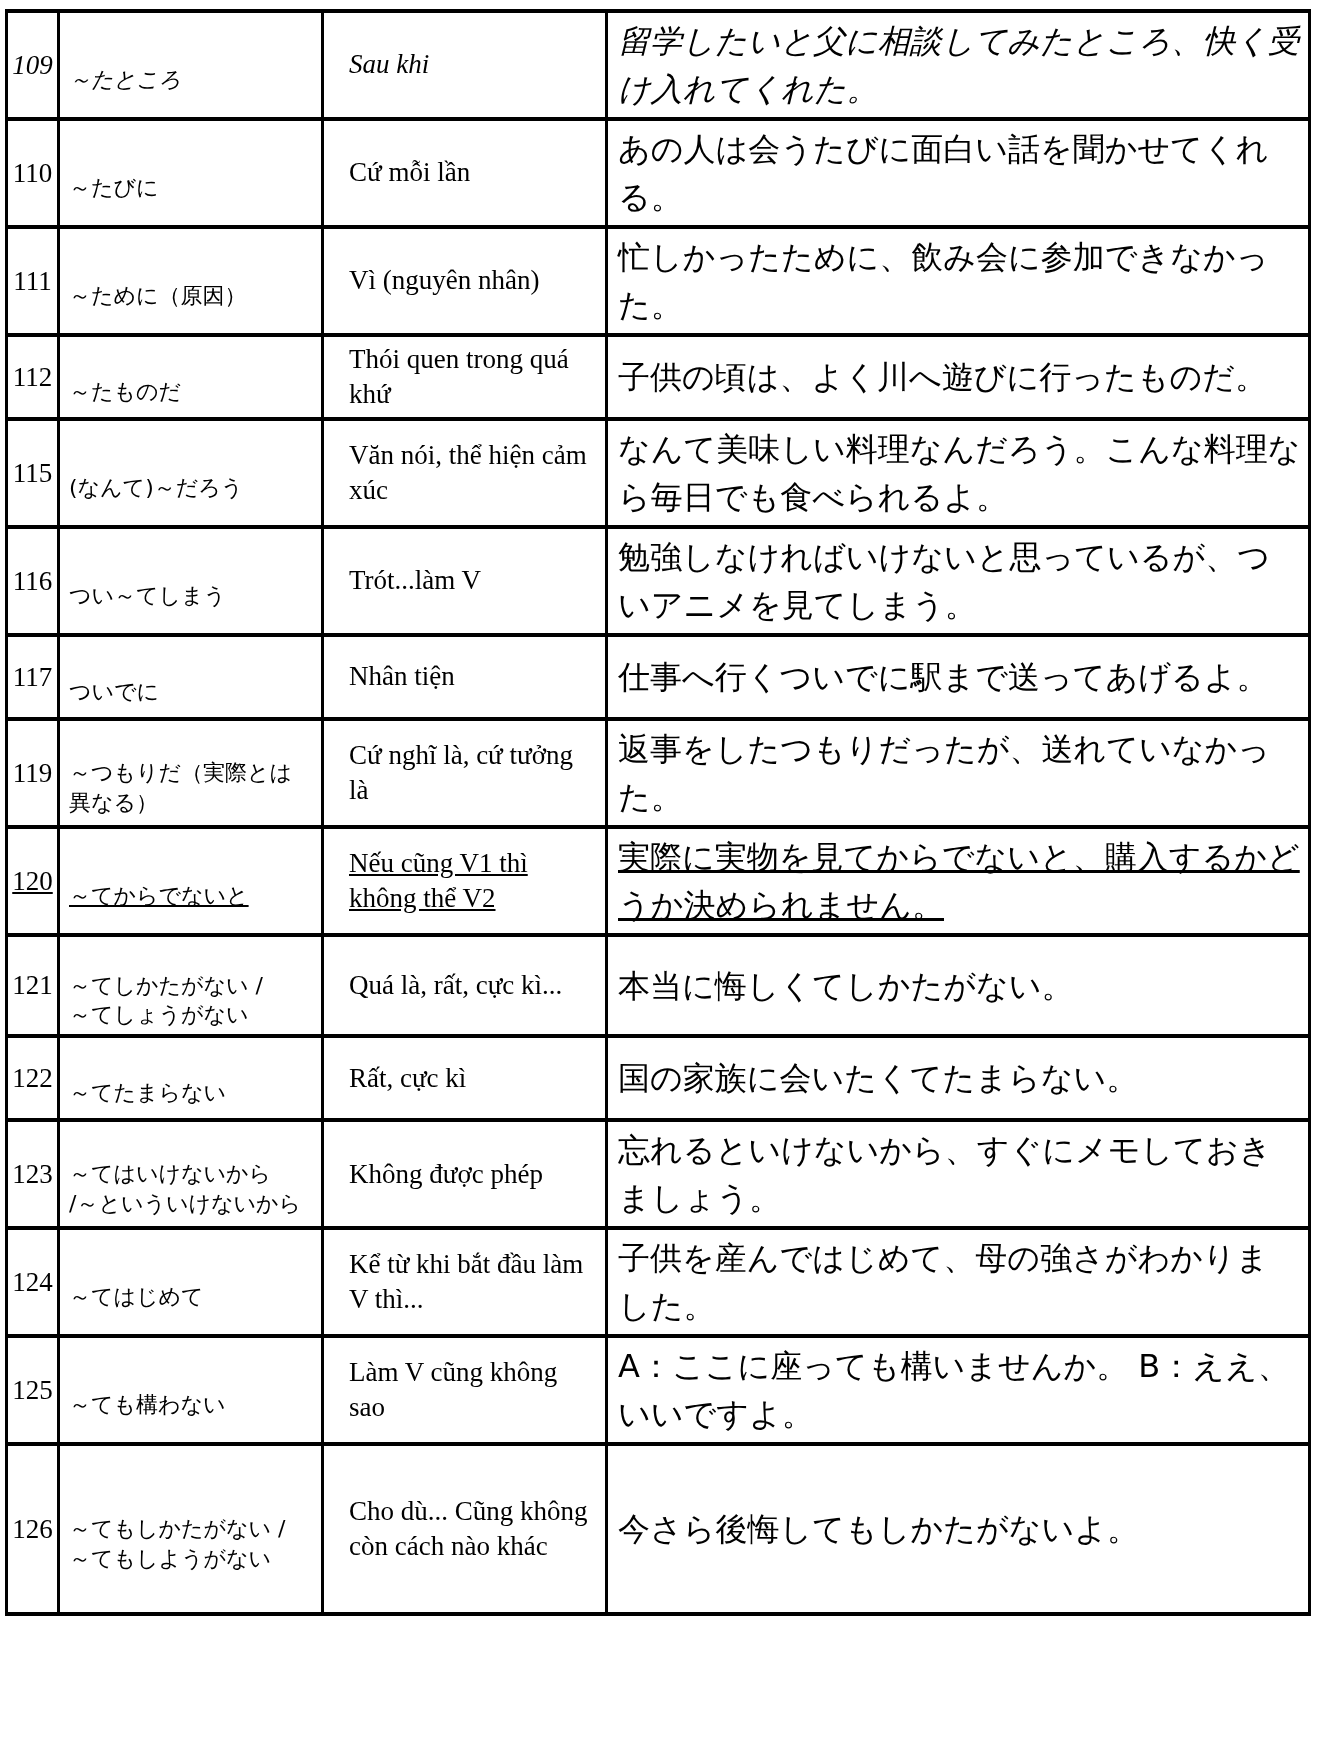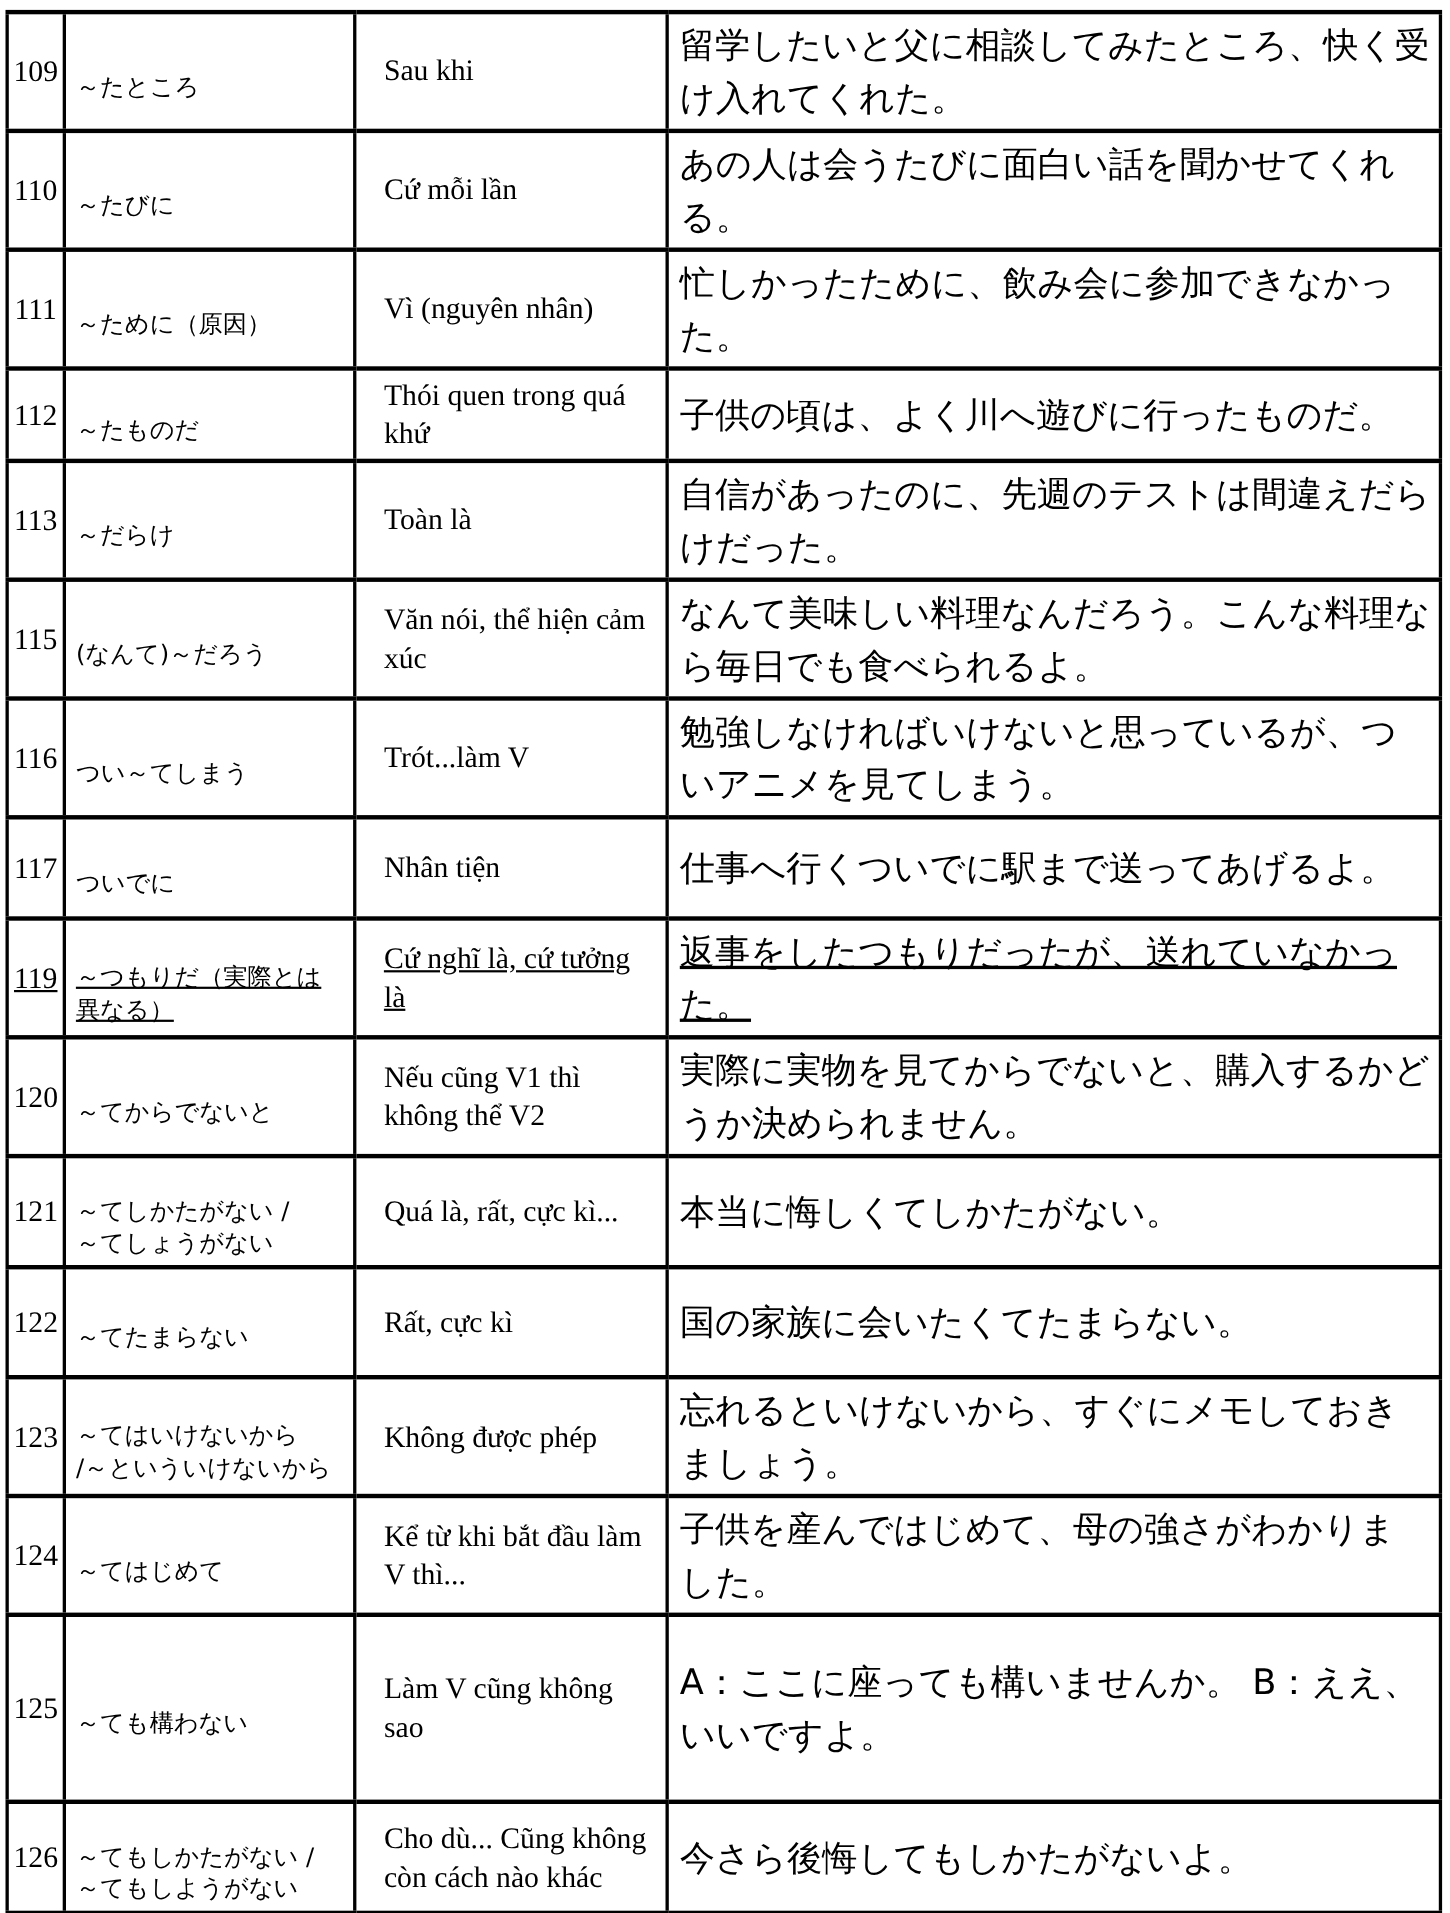--- a/index.html
+++ b/index.html
@@ -53,21 +53,21 @@
     padding-left: 25px;
   }
   td.c-example {
     font-family: "DejaVu Sans", sans-serif;
     font-size: 32px;
     line-height: 1.5;
     padding-left: 10px;
   }
 
   
-  tbody tr:nth-child(1)  { height: 100px; }
+  tbody tr:nth-child(1)  { height: 100px; font-style: italic; }
   tbody tr:nth-child(2)  { height: 84px;  }
   tbody tr:nth-child(3)  { height: 80px;  }
   tbody tr:nth-child(4)  { height: 84px;  }
   tbody tr:nth-child(5)  { height: 84px;  }
   tbody tr:nth-child(6)  { height: 84px;  }
   tbody tr:nth-child(7)  { height: 84px;  }
   tbody tr:nth-child(8)  { height: 92px;  }
   tbody tr:nth-child(9)  { height: 72px; text-decoration: underline;  }
   tbody tr:nth-child(10) { height: 84px;  }
   tbody tr:nth-child(11) { height: 84px;  }
@@ -143,34 +143,20 @@
       <span>～たものだ</span>
     </td>
     <td class="c-meaning">
       <span>Thói quen trong quá khứ</span>
     </td>
     <td class="c-example">
       <span>子供の頃は、よく川へ遊びに行ったものだ。</span>
     </td>
   </tr>
 
-  <tr>
-    <td class="c-no">
-      <span>113</span>
-    </td>
-    <td class="c-grammar">
-      <span>～だらけ</span>
-    </td>
-    <td class="c-meaning">
-      <span>Toàn là</span>
-    </td>
-    <td class="c-example">
-      <span>自信があったのに、先週のテストは間違えだらけだった。</span>
-    </td>
-  </tr>
 
 
   <tr>
     <td class="c-no">
       <span>115</span>
     </td>
     <td class="c-grammar">
       <span>(なんて)～だろう</span>
     </td>
     <td class="c-meaning">

